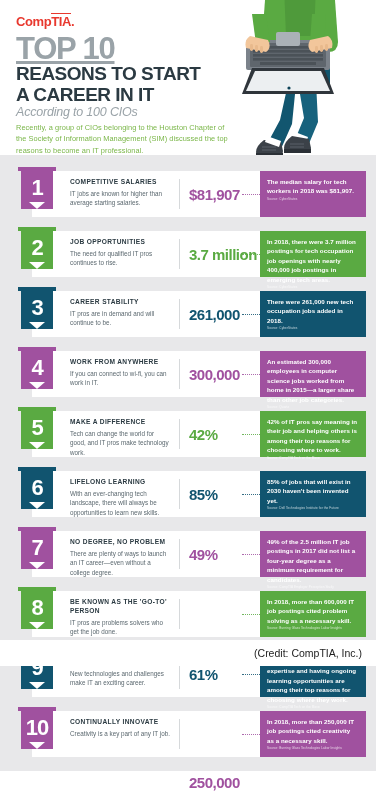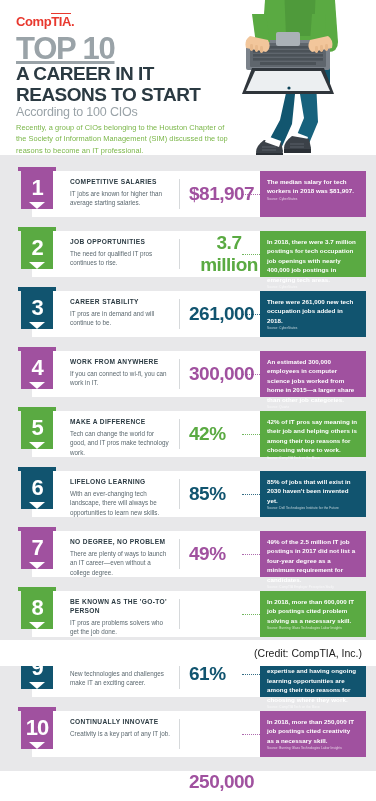--- a/index.html
+++ b/index.html
@@ -17,21 +17,21 @@
   .logo { position:absolute; left:16px; top:14px; font-size:13px; font-weight:bold;
           color:#e8382e; letter-spacing:-0.4px; font-family:"Liberation Sans",sans-serif; }
   .logo .ov { border-top:1.6px solid #e8382e; padding-top:0px; }
   .logo .dot { font-size:13px; }
 
   .title-top { position:absolute; left:16px; top:33px; font-size:31px; font-weight:bold;
                color:#9aa3a8; letter-spacing:-1.2px; line-height:1;text-decoration:underline; }
   .title-main { position:absolute; left:16px; top:63px; font-size:19px; font-weight:bold;
                 color:#2b3a42; letter-spacing:-0.5px; line-height:1.12; }
   .title-sub { position:absolute; left:16px; top:105px; font-size:12.5px; color:#9aa3a8;
-               letter-spacing:-0.2px; }
+               letter-spacing:-0.2px;font-style:italic; }
   .intro { position:absolute; left:16px; top:122px; width:215px; font-size:7.4px;
            color:#7ab648; line-height:1.55; letter-spacing:0.05px; }
 
   .illustration { position:absolute; right:0px; top:-4px; width:150px; height:162px; }
 
   
   .list { position:relative; background:#e8e8ea; padding:10px 0 12px 0; }
   .row { position:relative; height:52px; margin:0 10px 8px 10px; }
   .row:last-child { margin-bottom:2px; }
   .card { position:absolute; left:22px; right:0; top:6px; height:46px;
@@ -51,22 +51,22 @@
   
   .textblock { position:absolute; left:38px; top:7px; width:100px; }
   .r-title { font-size:6.6px; font-weight:bold; color:#2b3a42; letter-spacing:0.35px;
              line-height:1.35; text-transform:uppercase; }
   .r-desc { margin-top:2px; font-size:6.3px; color:#5b686f; line-height:1.5; }
 
   .divider { position:absolute; left:147px; top:8px; width:1px; height:30px; background:#d6d9db; }
 
   
   .stat { position:absolute; left:157px; top:0; height:46px; width:80px;
-          display:flex; align-items:center; font-size:19px; font-weight:bold;
-          letter-spacing:-0.5px;text-align:center; }
+          display:flex; align-items:center; font-size:15px; font-weight:bold;
+          letter-spacing:-0.5px; }
   .connector { position:absolute; left:210px; top:0; height:46px; width:40px;
                display:flex; align-items:center; }
   .dots { flex:1; height:1px; border-top:1.4px dotted currentColor; opacity:0.85; }
   .tri { width:0; height:0; border-top:3.6px solid transparent;
          border-bottom:3.6px solid transparent; border-left:5.2px solid currentColor;
          margin-left:1px; }
 
   
   .panel { position:absolute; right:0px; top:0px; width:106px; height:46px;
            padding:6px 7px 4px 7px; color:#ffffff; }
@@ -84,22 +84,22 @@
 <div class="page">
 
   <div class="header">
 
     <div class="logo">
       <span>Comp</span><span class="ov">TIA</span><span class="dot">.</span>
     </div>
 
     <div class="title-top">TOP 10</div>
     <div class="title-main">
+      <div>REASONS TO START</div>
       <div>A CAREER IN IT</div>
-      <div>REASONS TO START</div>
     </div>
     <div class="title-sub">According to 100 CIOs</div>
     <div class="intro">Recently, a group of CIOs belonging to the Houston Chapter of the Society of Information Management (SIM) discussed the top reasons to become an IT professional.</div>
 
     <svg class="illustration" viewBox="0 0 150 162">
 
       <path d="M62 88 L70 88 L66 128 L54 155 L40 150 L54 124 Z" fill="#12566f"></path>
 
       <path d="M38 144 Q30 150 30 156 Q30 160 36 160 L52 160 Q57 160 57 155 L55 146 Z" fill="#3b4148"></path>
       <path d="M30 157 L57 157 L57 160 L30 160 Z" fill="#2b3036"></path>

